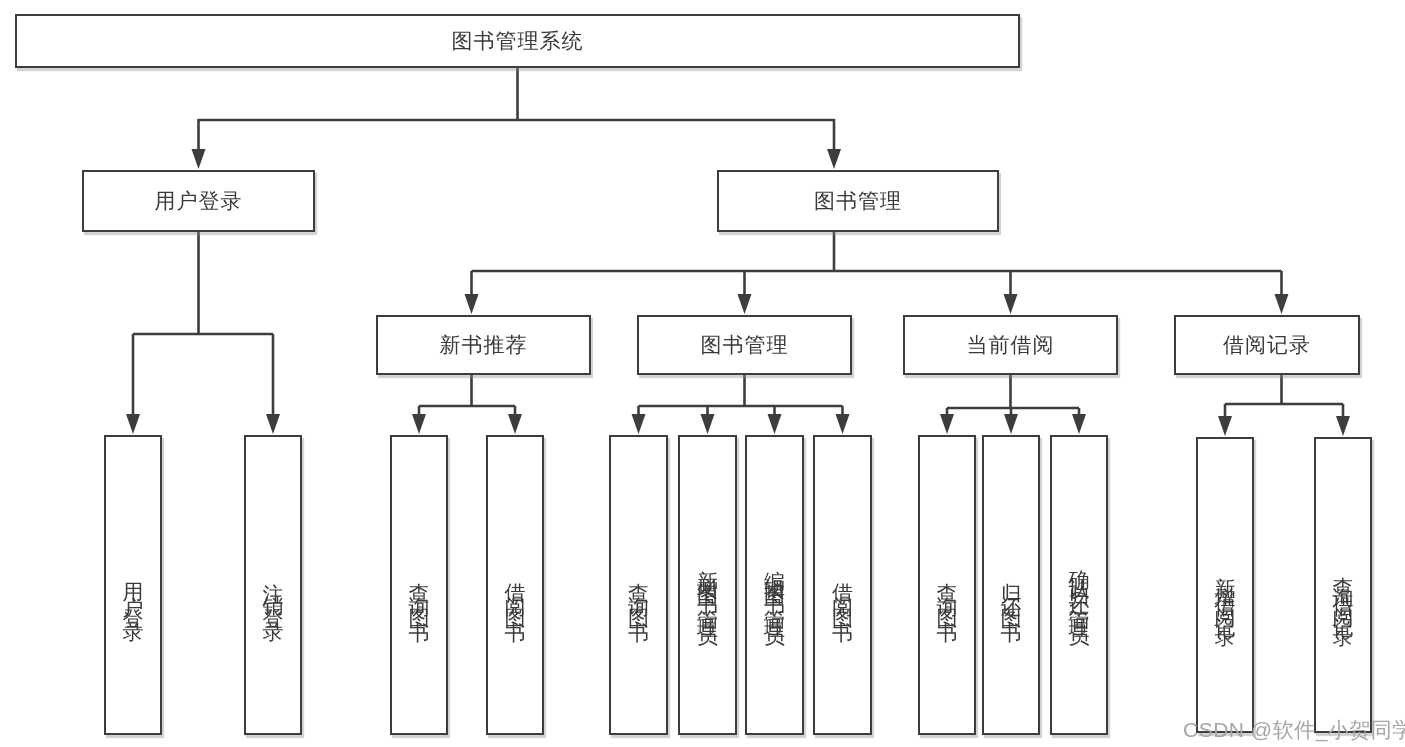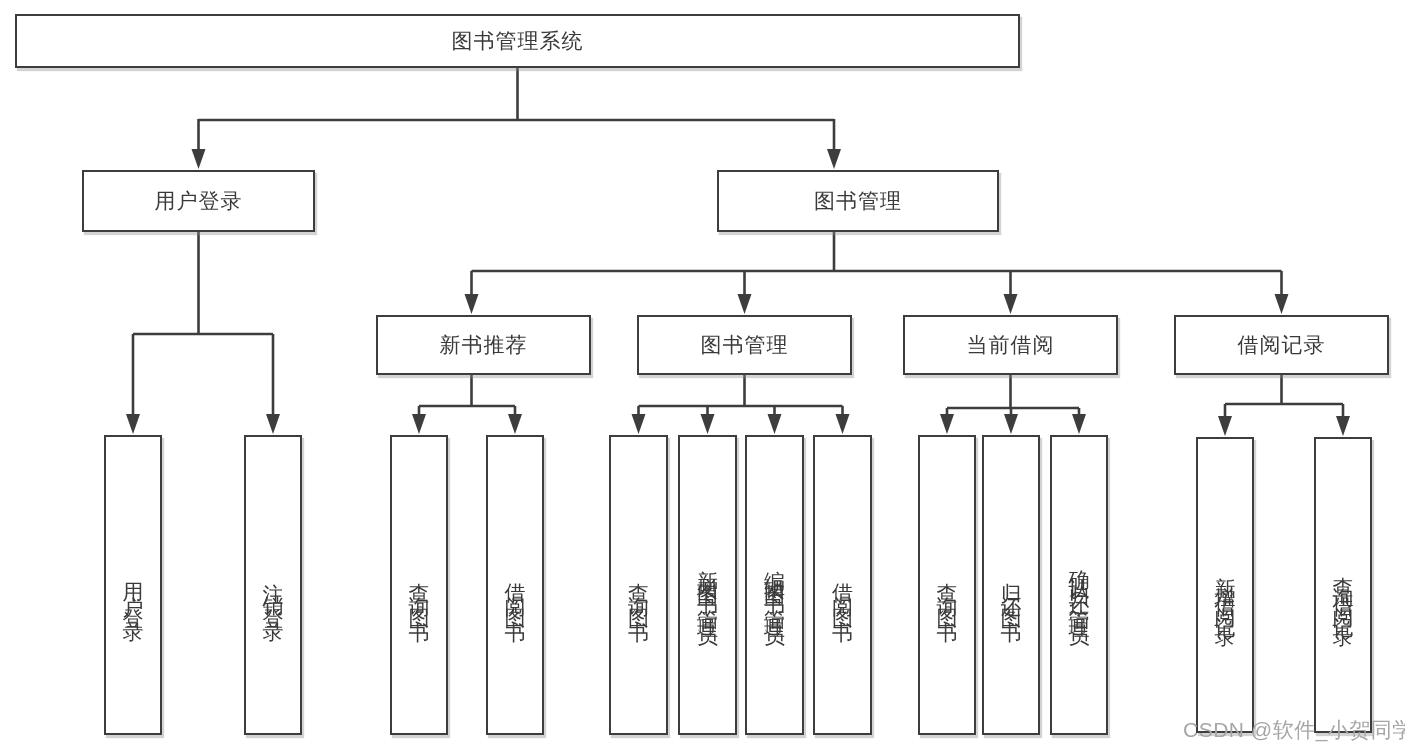--- a/index.html
+++ b/index.html
@@ -122,21 +122,21 @@
 
   <div class="box" style="left:376px; top:315px; width:215px; height:60px;">
     <span class="hlabel">新书推荐</span>
   </div>
   <div class="box" style="left:637px; top:315px; width:215px; height:60px;">
     <span class="hlabel">图书管理</span>
   </div>
   <div class="box" style="left:903px; top:315px; width:215px; height:60px;text-align:right;">
     <span class="hlabel">当前借阅</span>
   </div>
-  <div class="box" style="left:1174px; top:315px; width:215px; height:60px;">
+  <div class="box" style="left:1174px; top:315px; width:186px; height:60px;">
     <span class="hlabel">借阅记录</span>
   </div>
 
   <div class="box" style="left:104px; top:435px; width:58px; height:300px;">
     <span class="vtext v4">用户登录</span>
   </div>
   <div class="box" style="left:244px; top:435px; width:58px; height:300px;">
     <span class="vtext v4">注销登录</span>
   </div>
 

